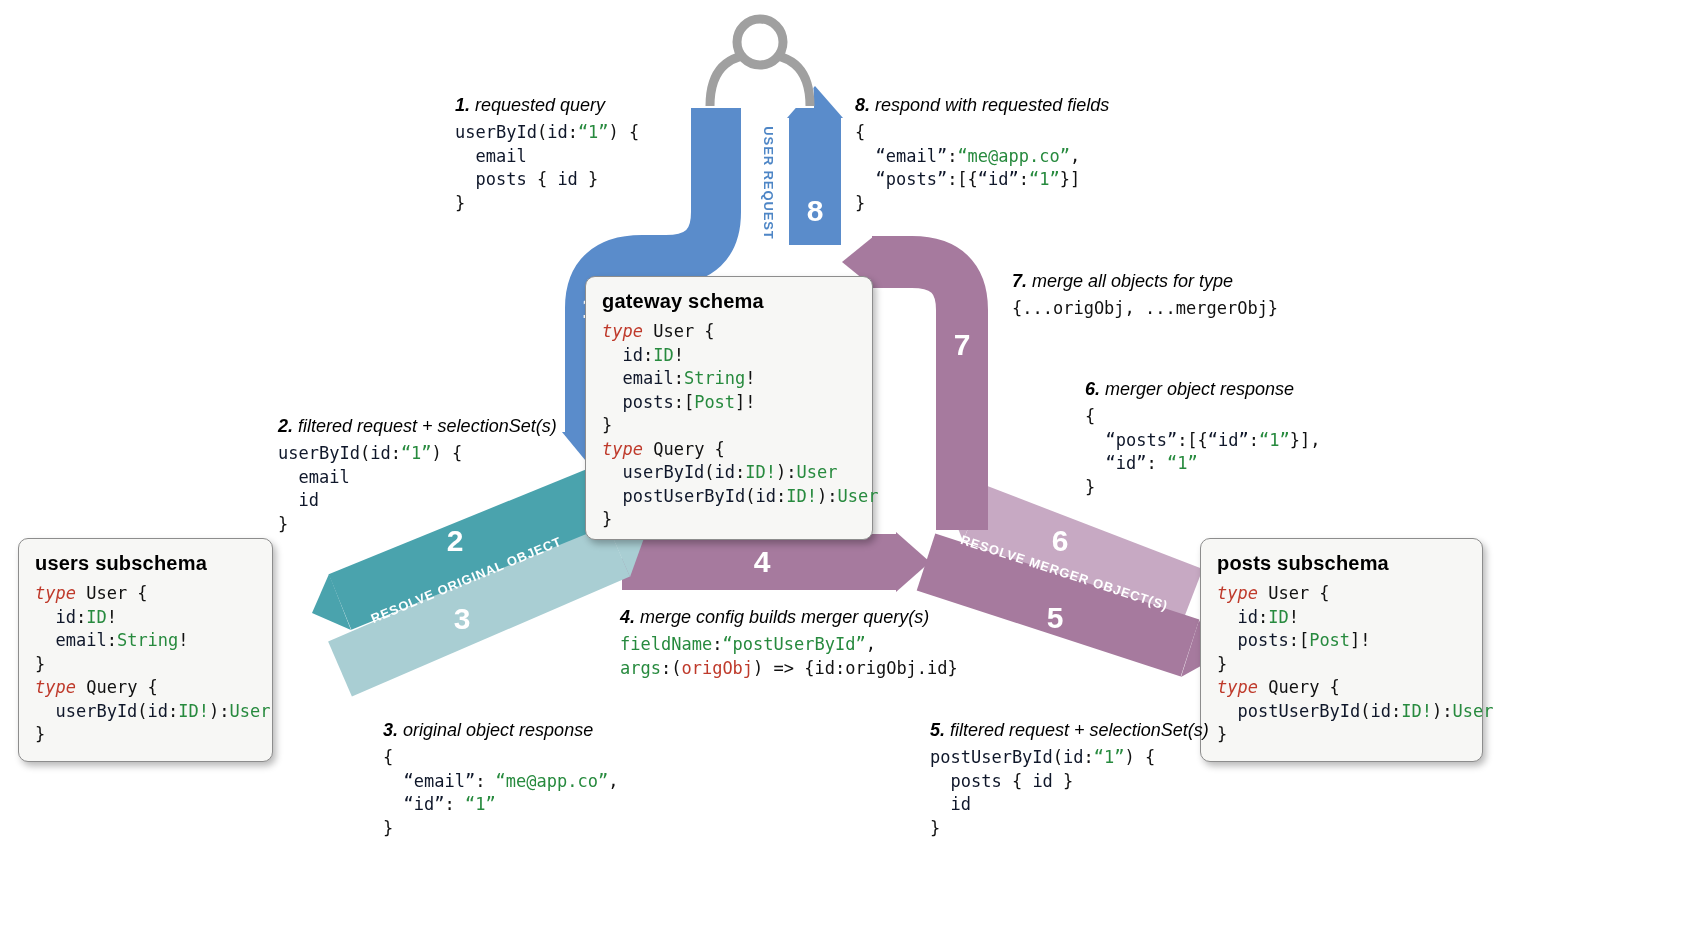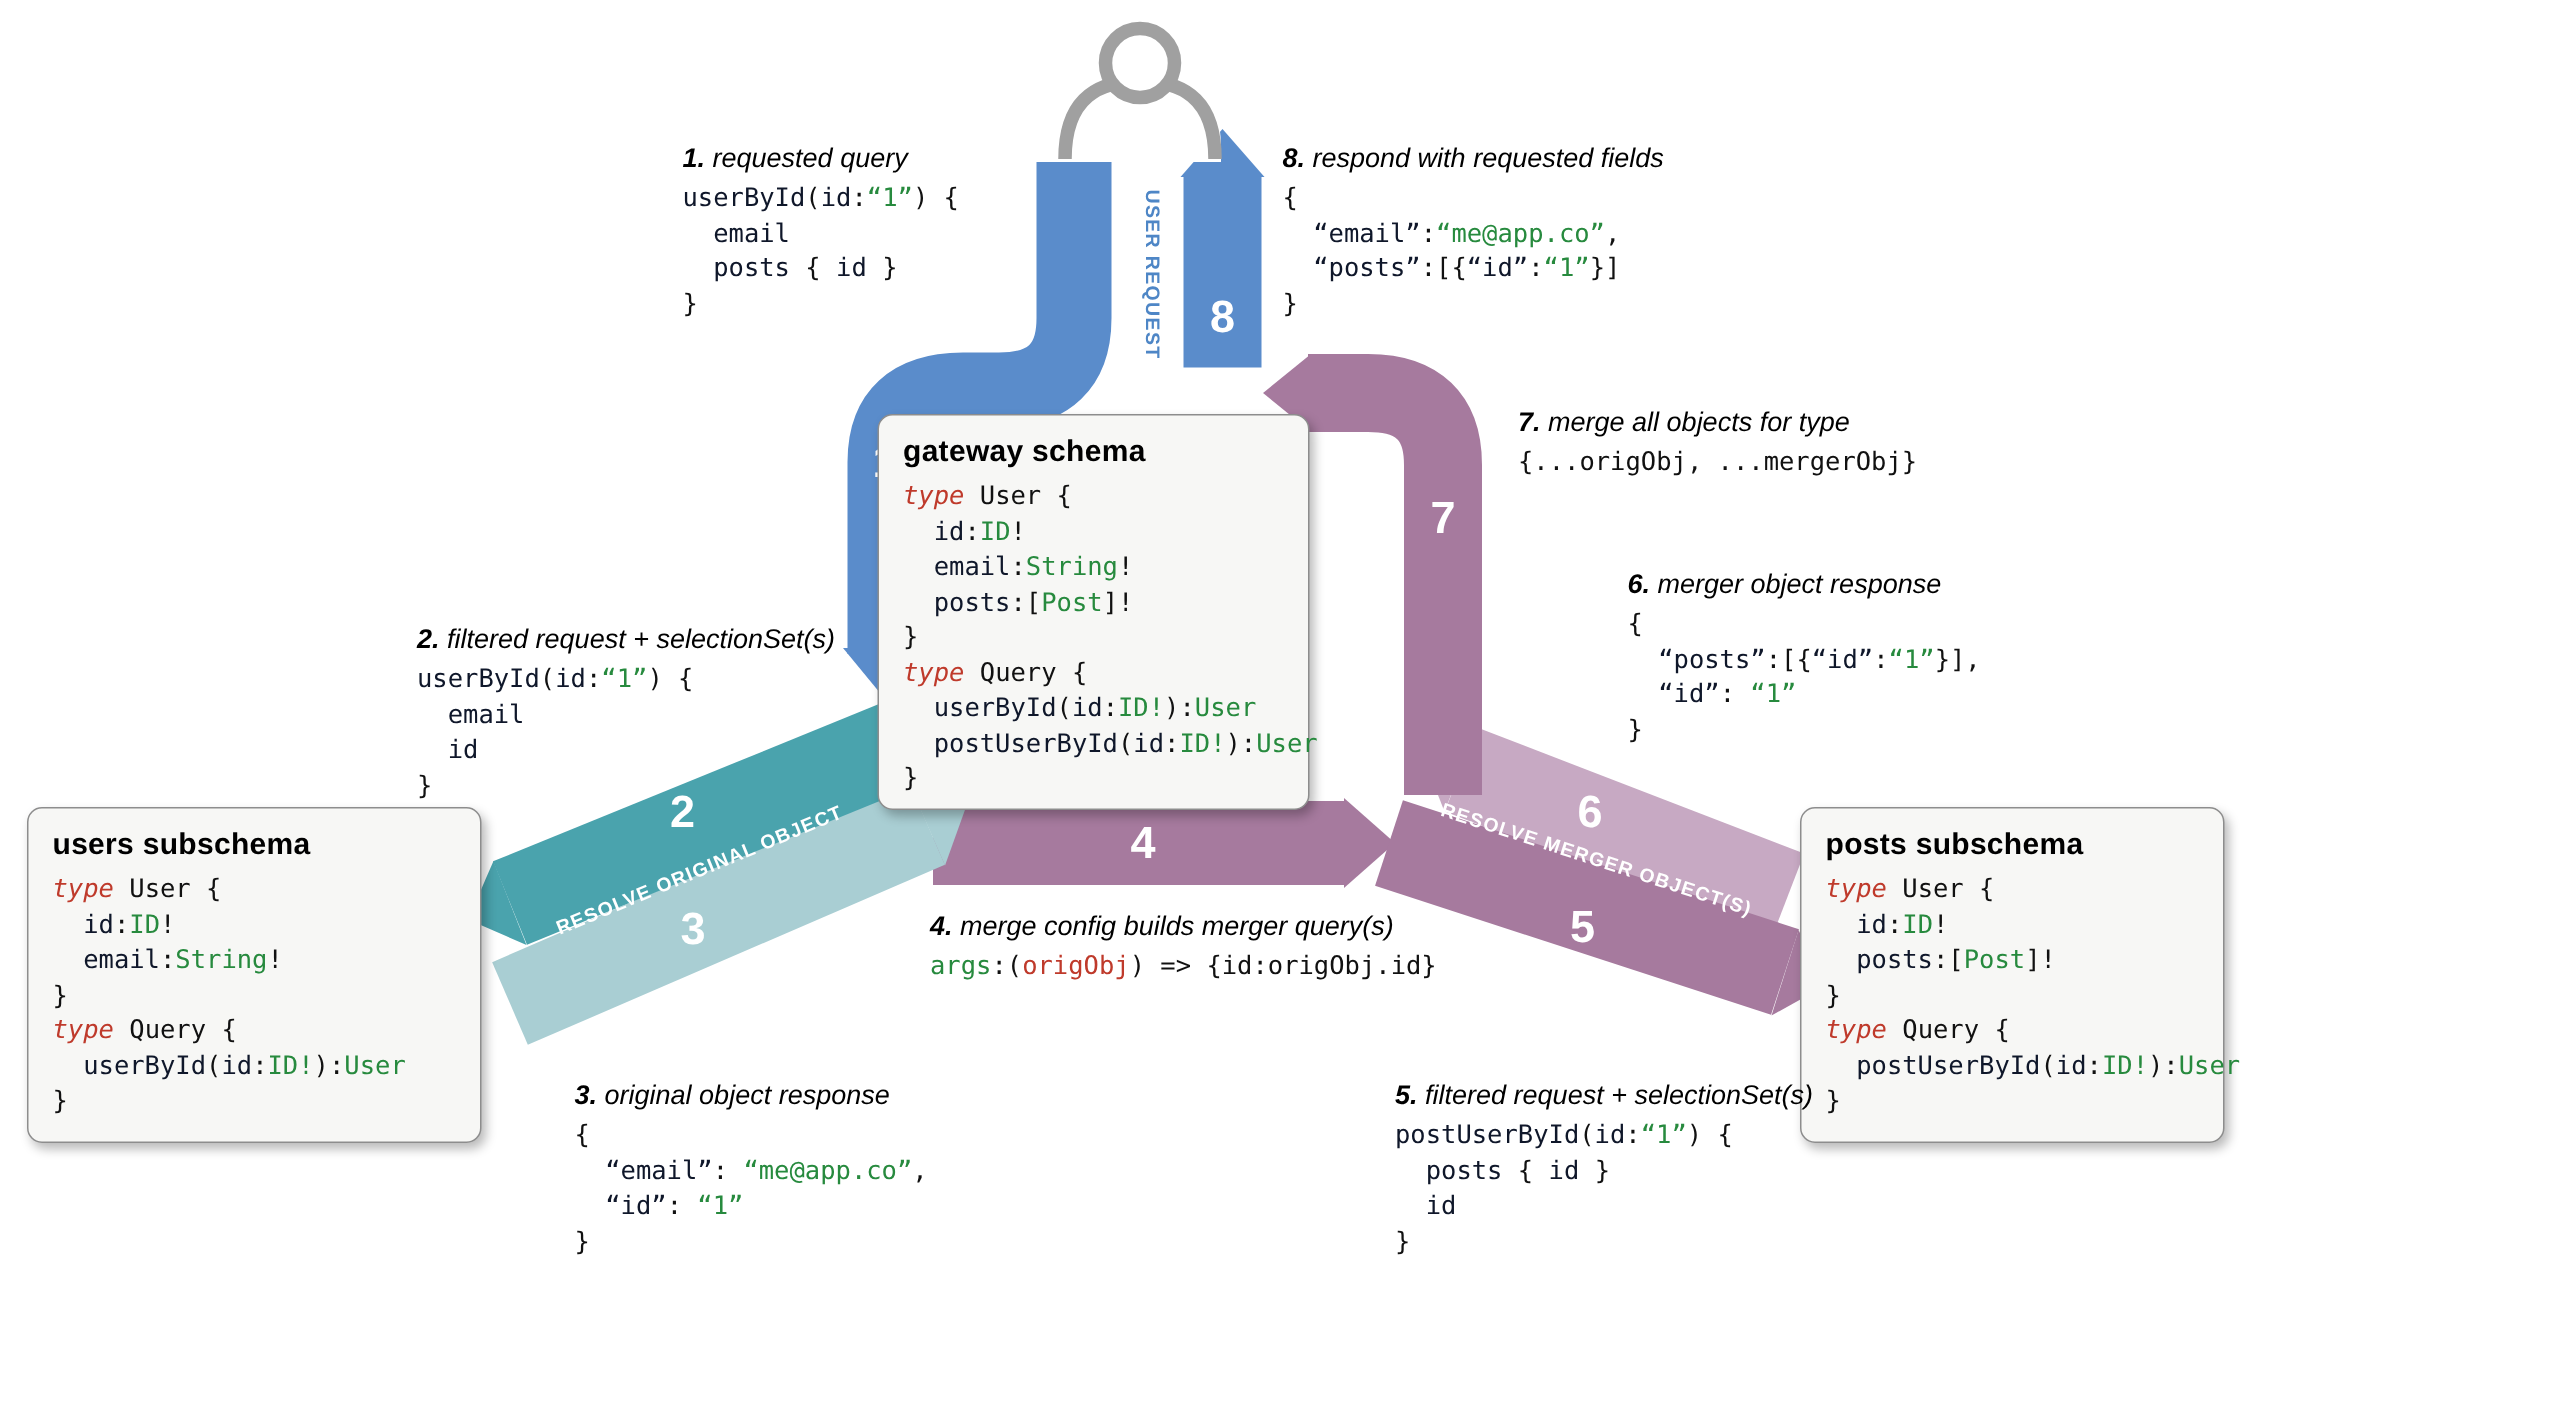--- a/index.html
+++ b/index.html
@@ -93,21 +93,21 @@
       <path d="M 710 106 C 710 64 734 54 760 54 C 786 54 810 64 810 106" fill="none" stroke="#a0a0a0" stroke-width="9"></path>
       <circle cx="760" cy="42" r="23" fill="#ffffff" stroke="#a0a0a0" stroke-width="9"></circle>
     </g>
   </svg>
 
   <div class="schema-box" style="left:585px; top:276px; width:288px; height:264px;">
     <div class="box-title">gateway schema</div>
     <div class="code"><div class="code-line"><span class="tk-k">type</span><span class="tk-p"> User {</span></div><div class="code-line"><span class="tk-f">  id</span><span class="tk-p">:</span><span class="tk-t">ID</span><span class="tk-p">!</span></div><div class="code-line"><span class="tk-f">  email</span><span class="tk-p">:</span><span class="tk-t">String</span><span class="tk-p">!</span></div><div class="code-line"><span class="tk-f">  posts</span><span class="tk-p">:[</span><span class="tk-t">Post</span><span class="tk-p">]!</span></div><div class="code-line"><span class="tk-p">}</span></div><div class="code-line"><span class="tk-k">type</span><span class="tk-p"> Query {</span></div><div class="code-line"><span class="tk-f">  userById</span><span class="tk-p">(</span><span class="tk-f">id</span><span class="tk-p">:</span><span class="tk-t">ID!</span><span class="tk-p">):</span><span class="tk-t">User</span></div><div class="code-line"><span class="tk-f">  postUserById</span><span class="tk-p">(</span><span class="tk-f">id</span><span class="tk-p">:</span><span class="tk-t">ID!</span><span class="tk-p">):</span><span class="tk-t">User</span></div><div class="code-line"><span class="tk-p">}</span></div></div>
   </div>
 
-  <div class="schema-box" style="left:18px; top:538px; width:303px; height:224px;">
+  <div class="schema-box" style="left:18px; top:538px; width:255px; height:224px;">
     <div class="box-title">users subschema</div>
     <div class="code"><div class="code-line"><span class="tk-k">type</span><span class="tk-p"> User {</span></div><div class="code-line"><span class="tk-f">  id</span><span class="tk-p">:</span><span class="tk-t">ID</span><span class="tk-p">!</span></div><div class="code-line"><span class="tk-f">  email</span><span class="tk-p">:</span><span class="tk-t">String</span><span class="tk-p">!</span></div><div class="code-line"><span class="tk-p">}</span></div><div class="code-line"><span class="tk-k">type</span><span class="tk-p"> Query {</span></div><div class="code-line"><span class="tk-f">  userById</span><span class="tk-p">(</span><span class="tk-f">id</span><span class="tk-p">:</span><span class="tk-t">ID!</span><span class="tk-p">):</span><span class="tk-t">User</span></div><div class="code-line"><span class="tk-p">}</span></div></div>
   </div>
 
   <div class="schema-box" style="left:1200px; top:538px; width:283px; height:224px;">
     <div class="box-title">posts subschema</div>
     <div class="code"><div class="code-line"><span class="tk-k">type</span><span class="tk-p"> User {</span></div><div class="code-line"><span class="tk-f">  id</span><span class="tk-p">:</span><span class="tk-t">ID</span><span class="tk-p">!</span></div><div class="code-line"><span class="tk-f">  posts</span><span class="tk-p">:[</span><span class="tk-t">Post</span><span class="tk-p">]!</span></div><div class="code-line"><span class="tk-p">}</span></div><div class="code-line"><span class="tk-k">type</span><span class="tk-p"> Query {</span></div><div class="code-line"><span class="tk-f">  postUserById</span><span class="tk-p">(</span><span class="tk-f">id</span><span class="tk-p">:</span><span class="tk-t">ID!</span><span class="tk-p">):</span><span class="tk-t">User</span></div><div class="code-line"><span class="tk-p">}</span></div></div>
   </div>
 
   <div class="annotation" style="left:455px; top:95px;">
@@ -132,21 +132,21 @@
       <span class="ann-label">original object response</span>
     </div>
     <div class="code"><div class="code-line"><span class="tk-p">{</span></div><div class="code-line"><span class="tk-f">  “email”</span><span class="tk-p">: </span><span class="tk-s">“me@app.co”</span><span class="tk-p">,</span></div><div class="code-line"><span class="tk-f">  “id”</span><span class="tk-p">: </span><span class="tk-s">“1”</span></div><div class="code-line"><span class="tk-p">}</span></div></div>
   </div>
 
   <div class="annotation" style="left:620px; top:607px;">
     <div class="ann-head">
       <span class="ann-num">4.</span>
       <span class="ann-label">merge config builds merger query(s)</span>
     </div>
-    <div class="code"><div class="code-line"><span class="tk-t">args</span><span class="tk-p">:(</span><span class="tk-r">origObj</span><span class="tk-p">) =&gt; {id:origObj.id}</span></div></div>
+    <div class="code"><div class="code-line"><span class="tk-t">fieldName</span><span class="tk-p">:</span><span class="tk-s">“postUserById”</span><span class="tk-p">,</span></div><div class="code-line"><span class="tk-t">args</span><span class="tk-p">:(</span><span class="tk-r">origObj</span><span class="tk-p">) =&gt; {id:origObj.id}</span></div></div>
   </div>
 
   <div class="annotation" style="left:930px; top:720px;">
     <div class="ann-head">
       <span class="ann-num">5.</span>
       <span class="ann-label">filtered request + selectionSet(s)</span>
     </div>
     <div class="code"><div class="code-line"><span class="tk-f">postUserById</span><span class="tk-p">(</span><span class="tk-f">id</span><span class="tk-p">:</span><span class="tk-s">“1”</span><span class="tk-p">) {</span></div><div class="code-line"><span class="tk-f">  posts</span><span class="tk-p"> { </span><span class="tk-f">id</span><span class="tk-p"> }</span></div><div class="code-line"><span class="tk-f">  id</span></div><div class="code-line"><span class="tk-p">}</span></div></div>
   </div>
 

